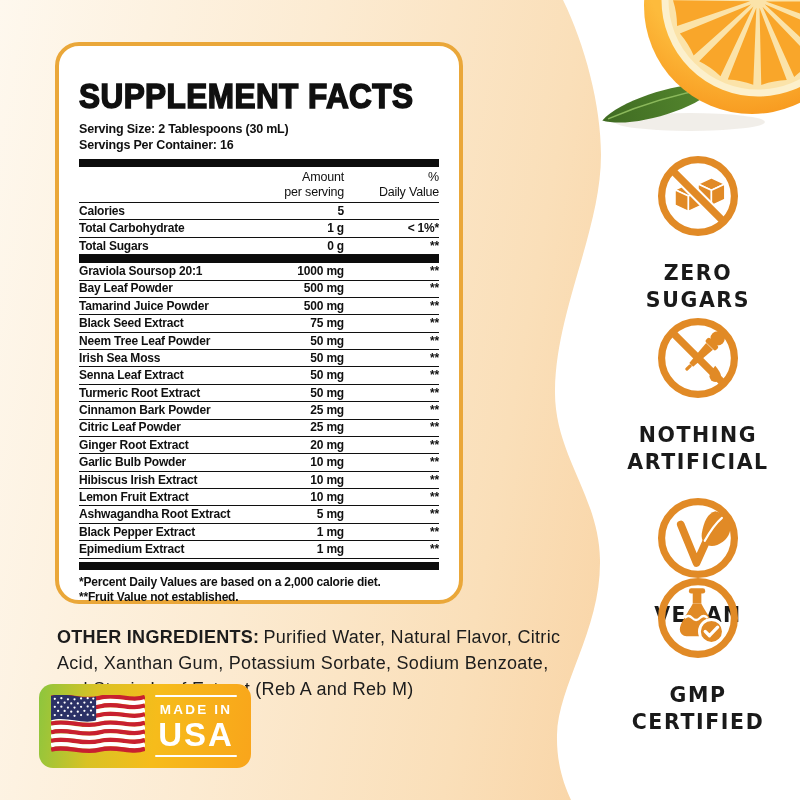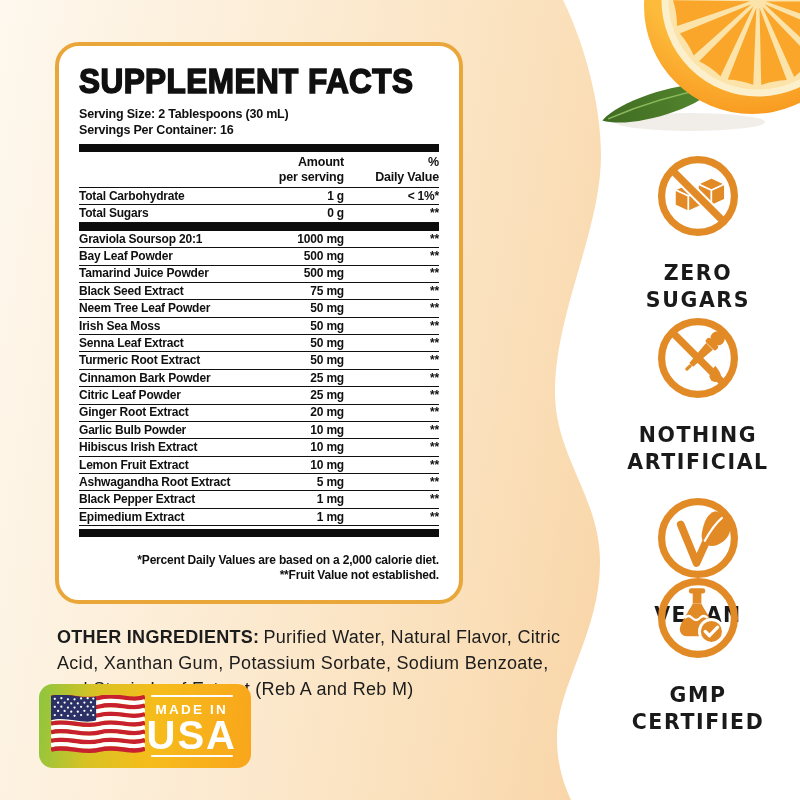--- a/index.html
+++ b/index.html
@@ -7,50 +7,50 @@
   .stage{position:relative;width:800px;height:800px;overflow:hidden;
          background:linear-gradient(100deg,#FEF8EE 0%,#FCEBD2 35%,#FADFB9 62%,#F8C78E 100%);}
   .stage *{box-sizing:border-box;}
 
   
   .wave-svg{position:absolute;inset:0;pointer-events:none;}
 
   
   .panel{position:absolute;left:55px;top:42px;width:408px;height:562px;
          background:#fff;border:4px solid #EAA739;border-radius:24px;
-         padding:13px 20px 10px 20px;color:#101010;}
+         padding:28px 20px 10px 20px;color:#101010;}
   .sf-title{font-size:35px;font-weight:800;letter-spacing:.5px;line-height:36px;
             margin:4px 0 8px 0;transform:scaleX(.90);transform-origin:left center;
             -webkit-text-stroke:1.6px #101010;white-space:nowrap;}
   .serv{font-size:12.5px;font-weight:700;line-height:15.5px;margin:0 0 6px 0;letter-spacing:-.2px;}
   .fbar{height:8px;background:#0c0c0c;}
   .fhead{display:grid;grid-template-columns:1fr 112px 95px;padding:3px 0;}
-  .fhead .hc{text-align:right;font-size:12.5px;font-weight:700;line-height:14.5px;letter-spacing:-.2px;}
+  .fhead .hc{text-align:right;font-size:12.5px;font-weight:400;line-height:14.5px;letter-spacing:-.2px;}
   .thinrule{border-bottom:1.6px solid #101010;}
   .frows{}
   .frow{display:grid;grid-template-columns:1fr 112px 95px;align-items:center;
         border-bottom:1.2px solid #101010;padding:.9px 0;}
   .frow span{font-size:12px;font-weight:700;line-height:14.6px;letter-spacing:-.2px;}
   .famt,.fdv{text-align:right;}
-  .fnotes{margin-top:16px;font-size:12px;font-weight:700;line-height:15px;letter-spacing:-.2px;text-align:right;}
+  .fnotes{margin-top:5px;font-size:12px;font-weight:700;line-height:15px;letter-spacing:-.2px;}
   .botbar{margin-top:3px;}
 
   
   .other{position:absolute;left:57px;top:606px;width:525px;color:#1c1c1c;
          font-size:18px;line-height:26px;letter-spacing:.3px;}
   .other b{font-weight:800;margin-right:4px;}
 
   
   .usa{position:absolute;left:39px;top:684px;width:212px;height:84px;border-radius:14px;
        background:linear-gradient(97deg,#8CC63E 0%,#D9C224 26%,#F6BC1B 55%,#F9A51B 100%);
        display:flex;align-items:center;justify-content:space-between;padding:10px 14px 10px 12px;}
   .usa-txt{display:flex;flex-direction:column;align-items:center;color:#fff;}
   .usa-rule{width:82px;height:2px;background:#fff;border-radius:1px;}
   .usa-l1{font-size:13.5px;font-weight:800;letter-spacing:2.2px;line-height:20px;margin-top:3px;}
-  .usa-l2{font-size:40px;font-weight:800;letter-spacing:2px;line-height:30px;margin-bottom:5px;}
+  .usa-l2{font-size:33px;font-weight:800;letter-spacing:2px;line-height:30px;margin-bottom:5px;}
 
   
   .badge{position:absolute;left:606px;width:184px;text-align:center;}
   .badge .ic{display:inline-block;}
   .badge .lbl{margin-top:14px;font-family:"DejaVu Sans","Liberation Sans",sans-serif;
               font-size:20.5px;font-weight:800;letter-spacing:1.6px;line-height:27px;color:#1a1a1a;}
   .b1{top:150px;} .b2{top:312px;} .b3{top:492px;} .b4{top:572px;}
 </style>
 </head>
 <body>
@@ -123,20 +123,25 @@
         <span>Amount</span><br>
         <span>per serving</span>
       </span>
       <span class="hc">
         <span>%</span><br>
         <span>Daily Value</span>
       </span>
     </div>
     <div class="thinrule"></div>
     <div class="frows">
+        <div class="frow">
+          <span class="fname">Calories</span>
+          <span class="famt">5</span>
+          <span class="fdv"></span>
+        </div>
         <div class="frow">
           <span class="fname">Total Carbohydrate</span>
           <span class="famt">1 g</span>
           <span class="fdv">&lt; 1%*</span>
         </div>
         <div class="frow">
           <span class="fname">Total Sugars</span>
           <span class="famt">0 g</span>
           <span class="fdv">**</span>
         </div>

